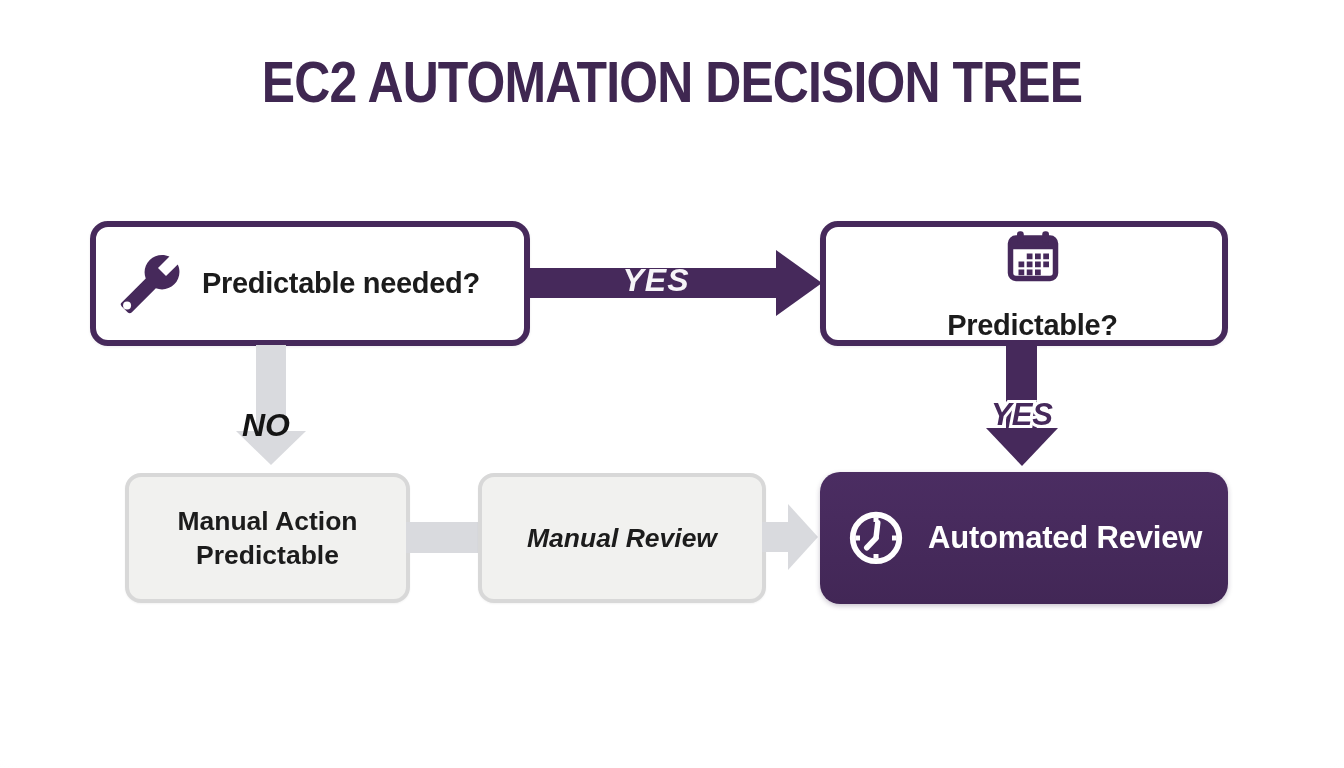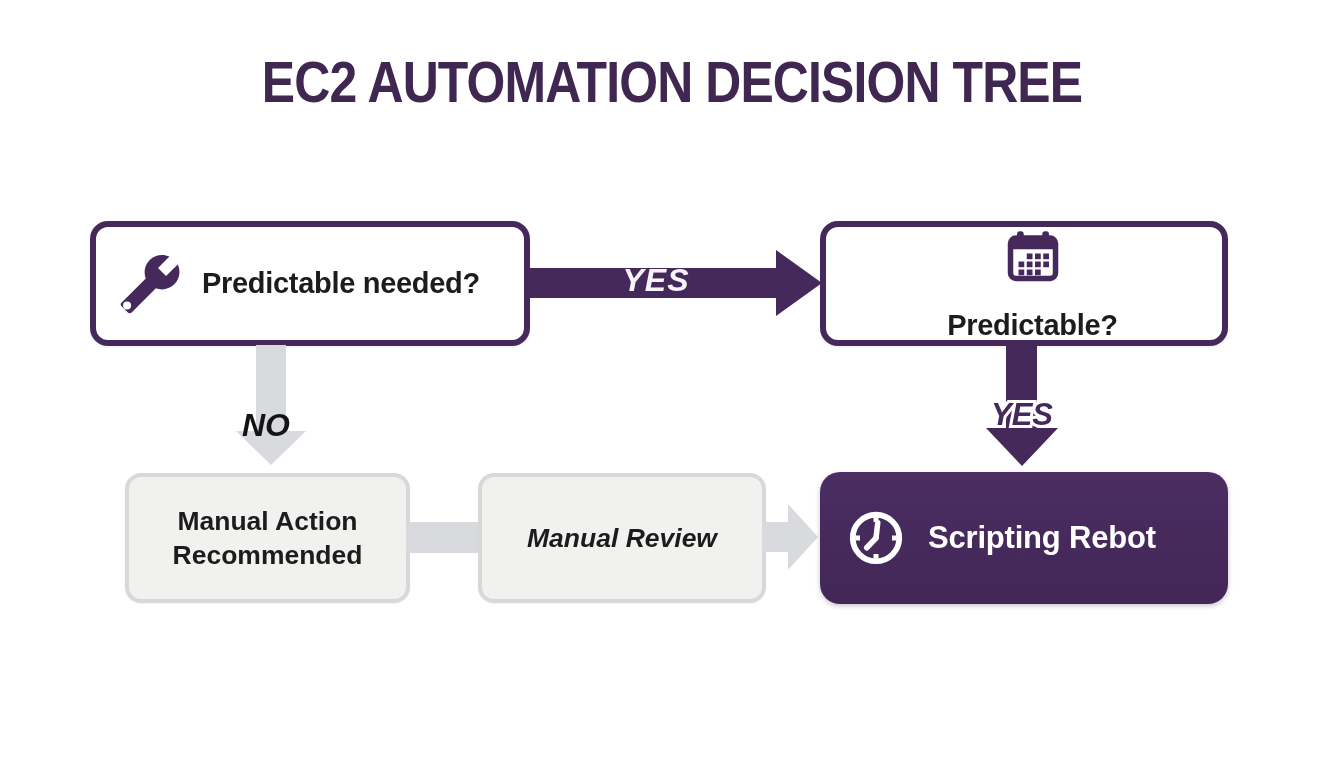--- a/index.html
+++ b/index.html
@@ -169,21 +169,21 @@
   </div>
 
   <div class="edge" id="edge-yes-down">
     <div class="shaft"></div>
     <div class="head"></div>
     <div class="edge-label">YES</div>
   </div>
 
   <div class="result" id="node-manual-action">
     <span>Manual Action</span>
-    <span>Recommended</span>
+    <span>Predictable</span>
   </div>
 
   <div class="edge" id="edge-connector"></div>
 
   <div class="result" id="node-manual-review">
     <span>Manual Review</span>
   </div>
 
   <div class="edge" id="edge-gray-right">
     <div class="shaft gray"></div>
@@ -195,16 +195,16 @@
       <svg width="60" height="60" viewBox="0 0 24 24" fill="none" stroke="#ffffff" aria-hidden="true">
         <circle cx="12" cy="12" r="9.3" stroke-width="2.3"></circle>
         <line x1="12" y1="3.7" x2="12" y2="5.6" stroke-width="2"></line>
         <line x1="12" y1="18.4" x2="12" y2="20.3" stroke-width="2"></line>
         <line x1="3.7" y1="12" x2="5.6" y2="12" stroke-width="2"></line>
         <line x1="18.4" y1="12" x2="20.3" y2="12" stroke-width="2"></line>
         <path d="M12 12 L12.7 5.9" stroke-width="2.2" stroke-linecap="round"></path>
         <path d="M12 12 L8.3 15.9" stroke-width="2.2" stroke-linecap="round"></path>
       </svg>
     </span>
-    <span class="node-label">Scripting Rebot</span>
+    <span class="node-label">Automated Review</span>
   </div>
 
 </div>
 
 </body></html>

